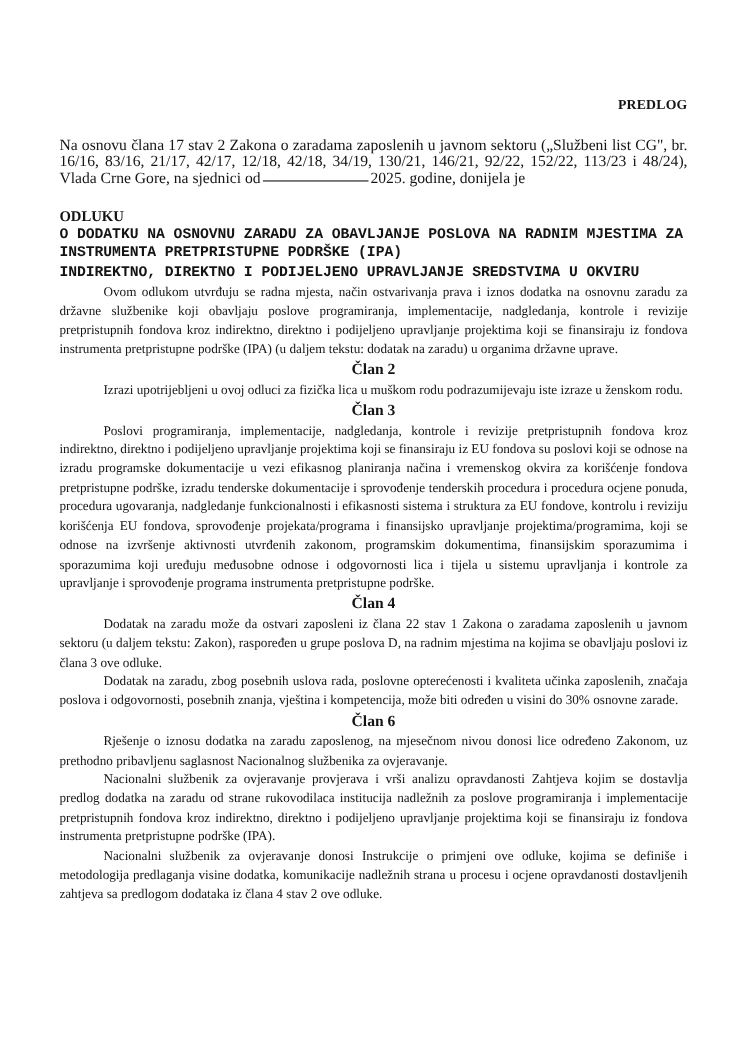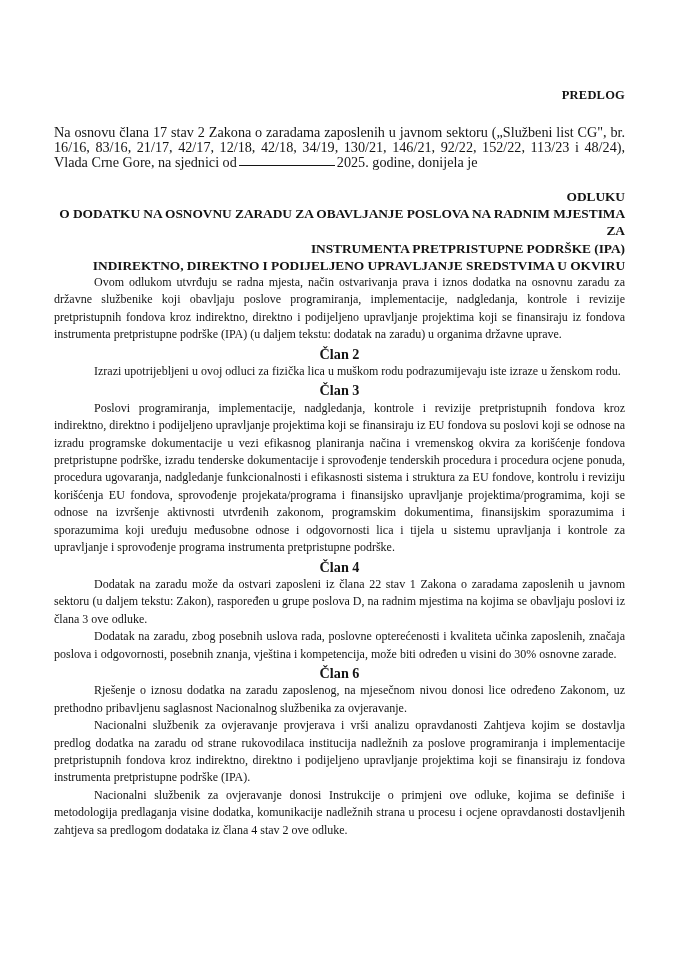--- a/index.html
+++ b/index.html
@@ -56,31 +56,32 @@
     width: 96px;
     border-bottom: 1.4px solid #141414;
     vertical-align: 1px;
     margin: 0 2px;
   }
 
   
   .title-block {
     margin: 0;
     padding-top: 18px;
-    text-align: right;
+    text-align: left;
     font-weight: bold;
     font-size: 13.4px;
     line-height: 17.2px;
     letter-spacing: -0.05px;
   }
   .title-block .doc-kind {
     display: block;
   }
   .title-block .doc-title-line {
     display: block;
+    font-family: Liberation Mono, monospace;
   }
 
   
   .article {
     margin: 0;
   }
   .article-heading {
     text-align: center;
     font-weight: bold;
     font-size: 14.2px;

